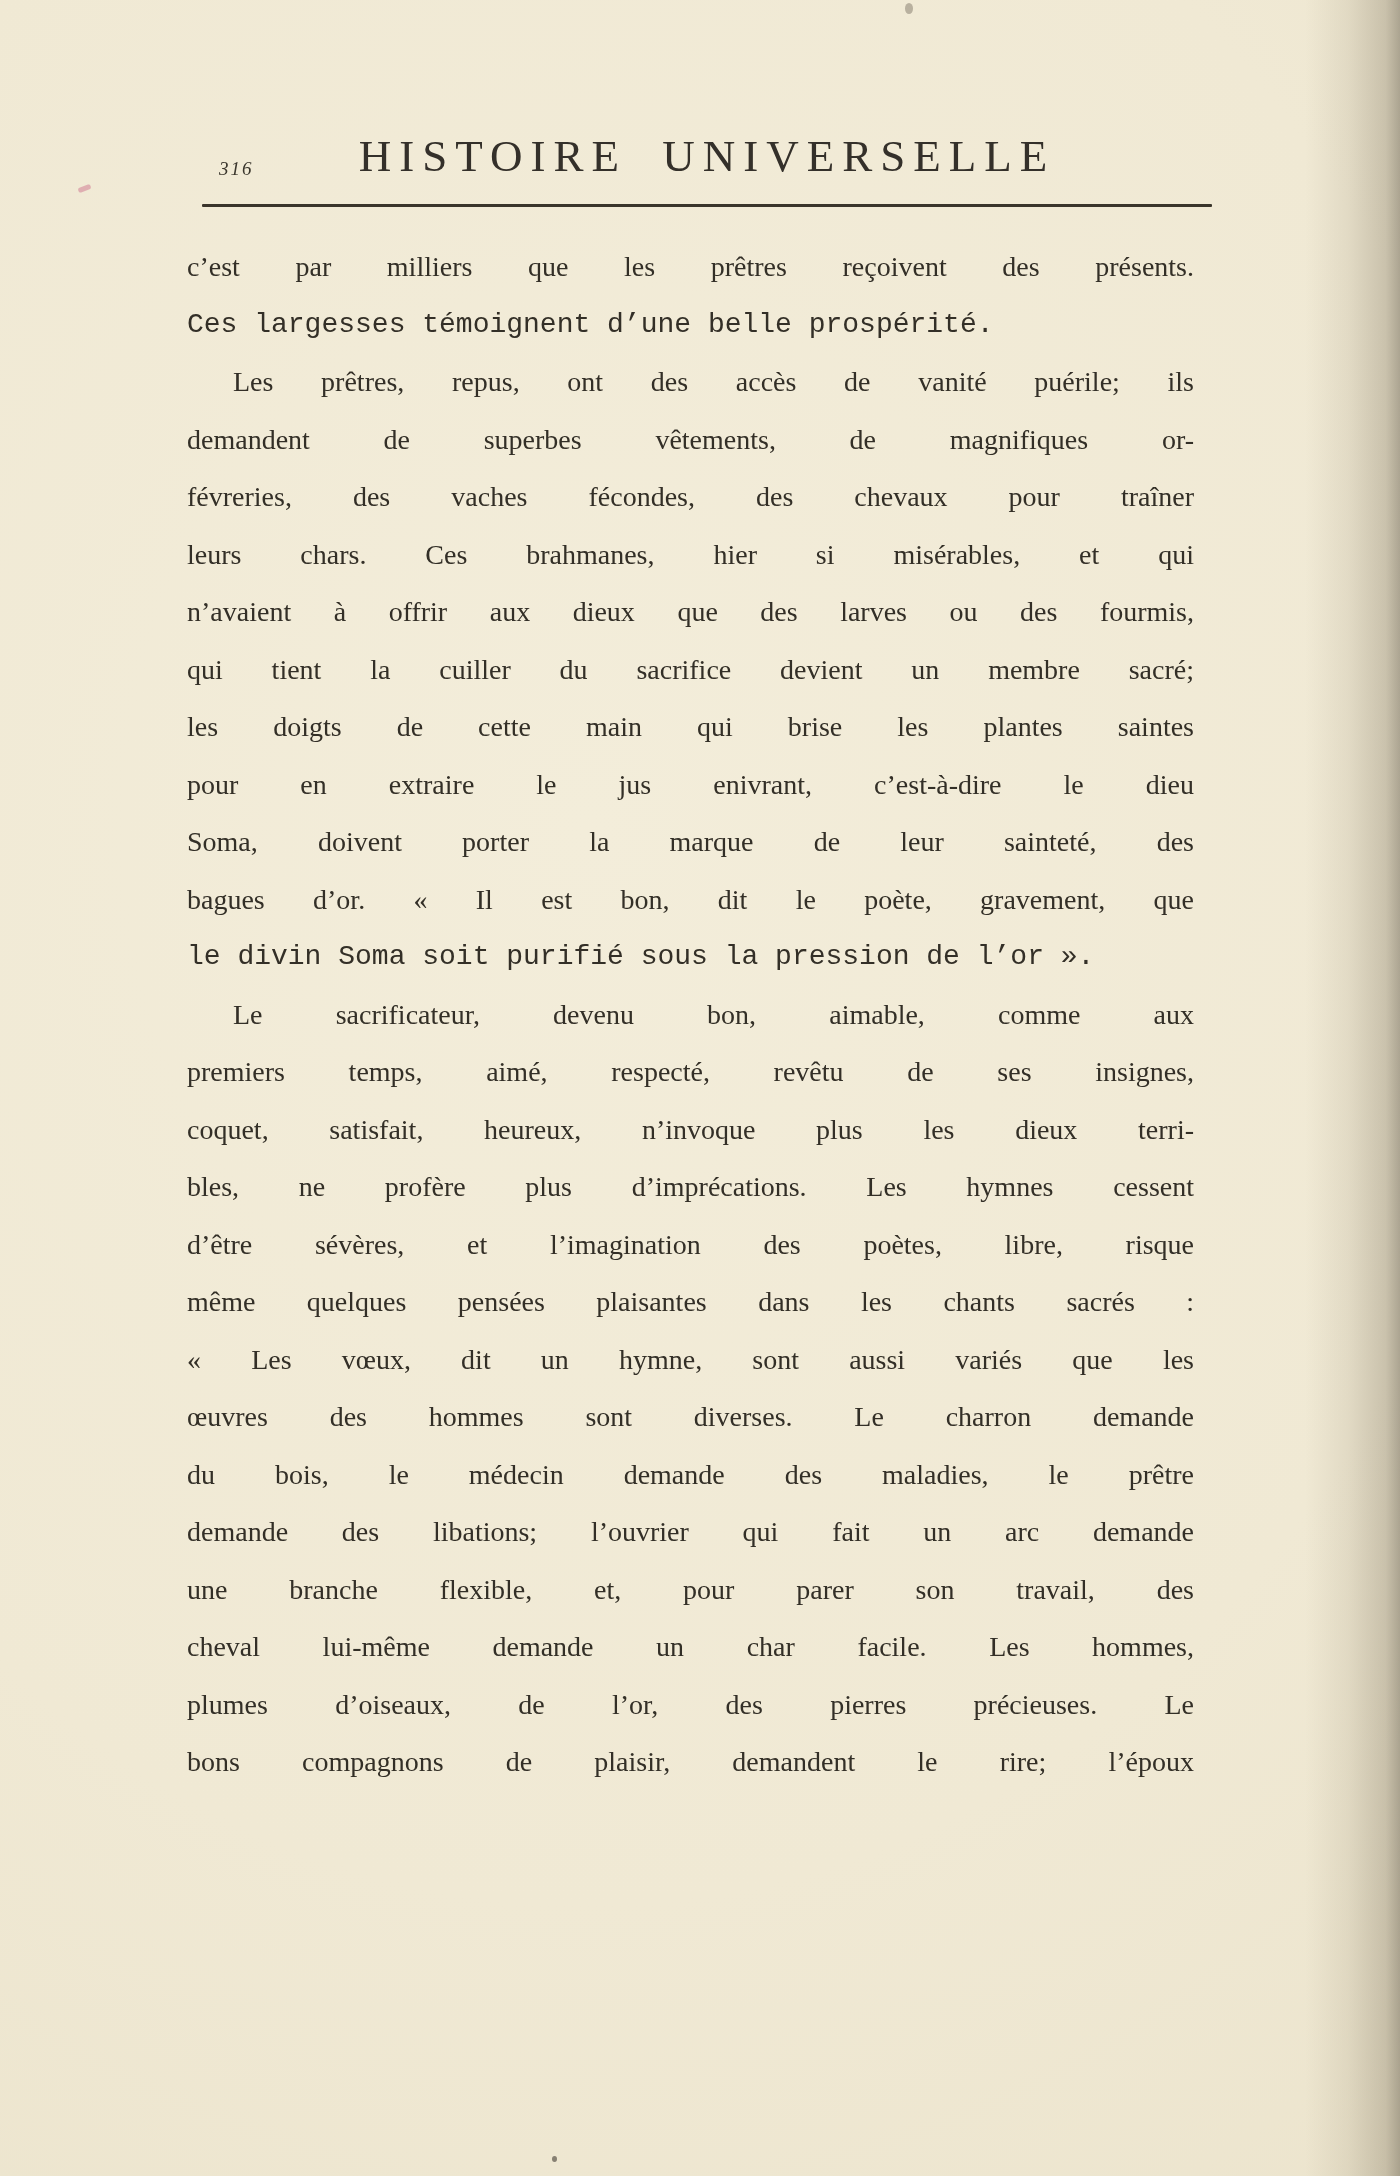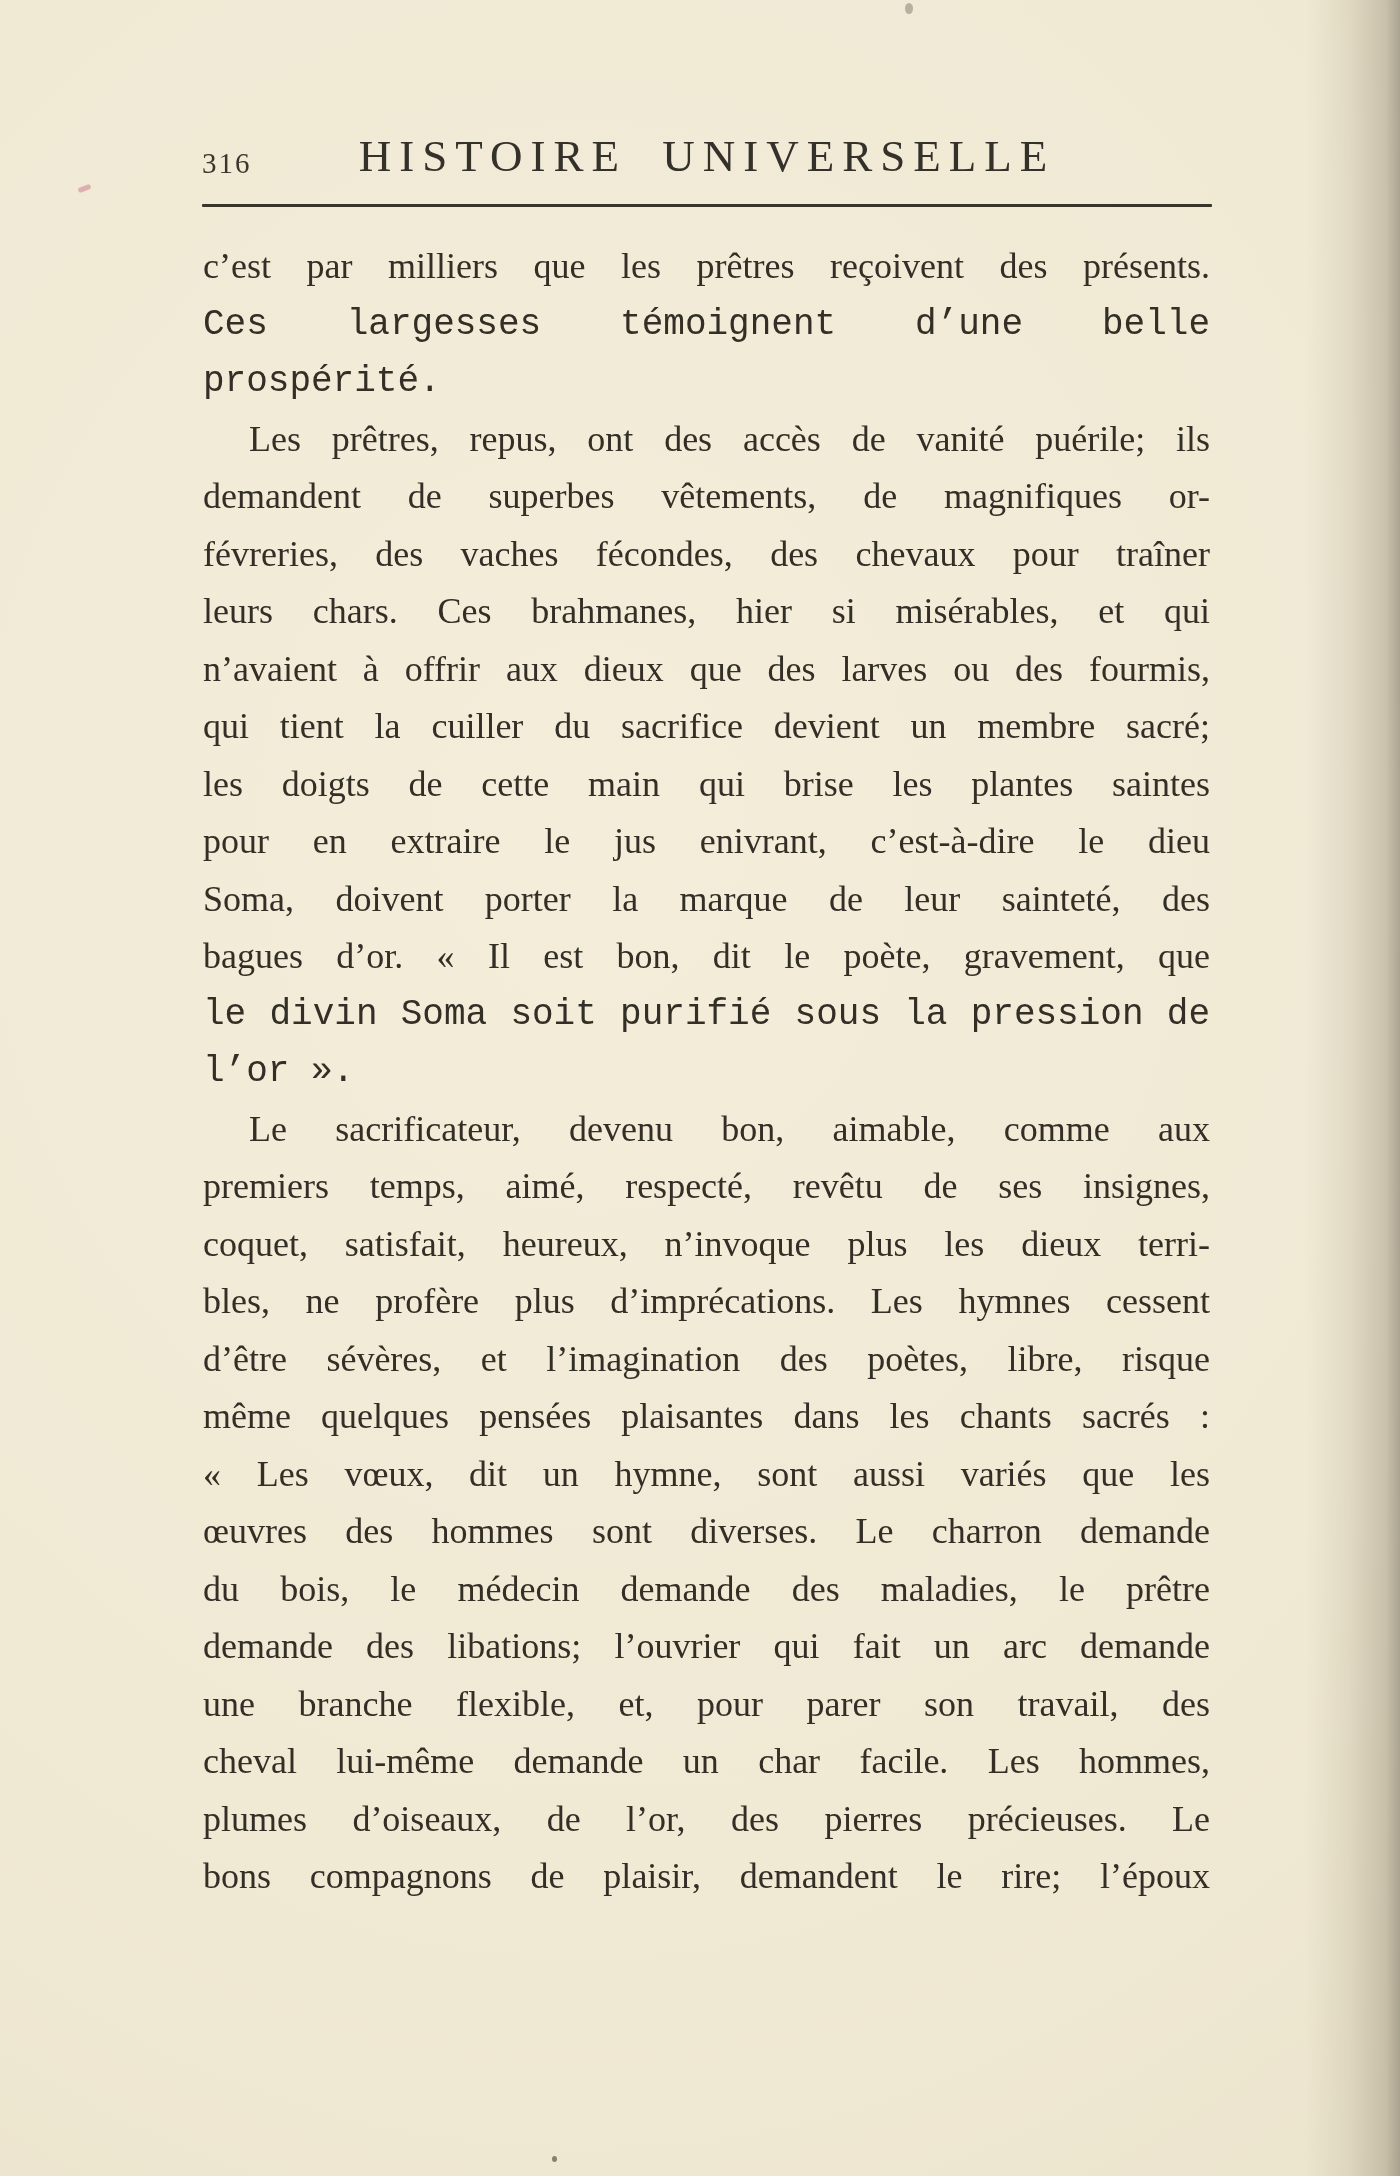--- a/index.html
+++ b/index.html
@@ -31,25 +31,26 @@
   }
   .page-header {
     position: absolute;
     top: 128px;
     left: 202px;
     width: 1010px;
     height: 58px;
   }
   .page-number {
     position: absolute;
-    left: 0;
+    left: 17px;
     bottom: 6px;
-    font-size: 29px;
+    font-size: 19px;
     letter-spacing: 2px;
     color: #3a362d;
+    font-style: italic;
   }
   .page-title {
     position: absolute;
     left: 0; right: 0;
     bottom: 4px;
     text-align: center;
     font-size: 45px;
     font-weight: normal;
     letter-spacing: 8px;
     word-spacing: 16px;
@@ -60,23 +61,23 @@
     top: 204px;
     left: 202px;
     width: 1010px;
     height: 3px;
     background: #3a352b;
     border-radius: 1px;
   }
   .body-text {
     position: absolute;
     top: 238px;
-    left: 203px;
+    left: 187px;
     width: 1007px;
-    font-size: 36px;
+    font-size: 28px;
     line-height: 57.5px;
     color: #332f27;
   }
   .line {
     text-align: justify;
     text-align-last: justify;
   }
   .line.para-end { text-align-last: left; font-family: Liberation Mono, monospace; }
   .line.indent { text-indent: 46px; }
 

